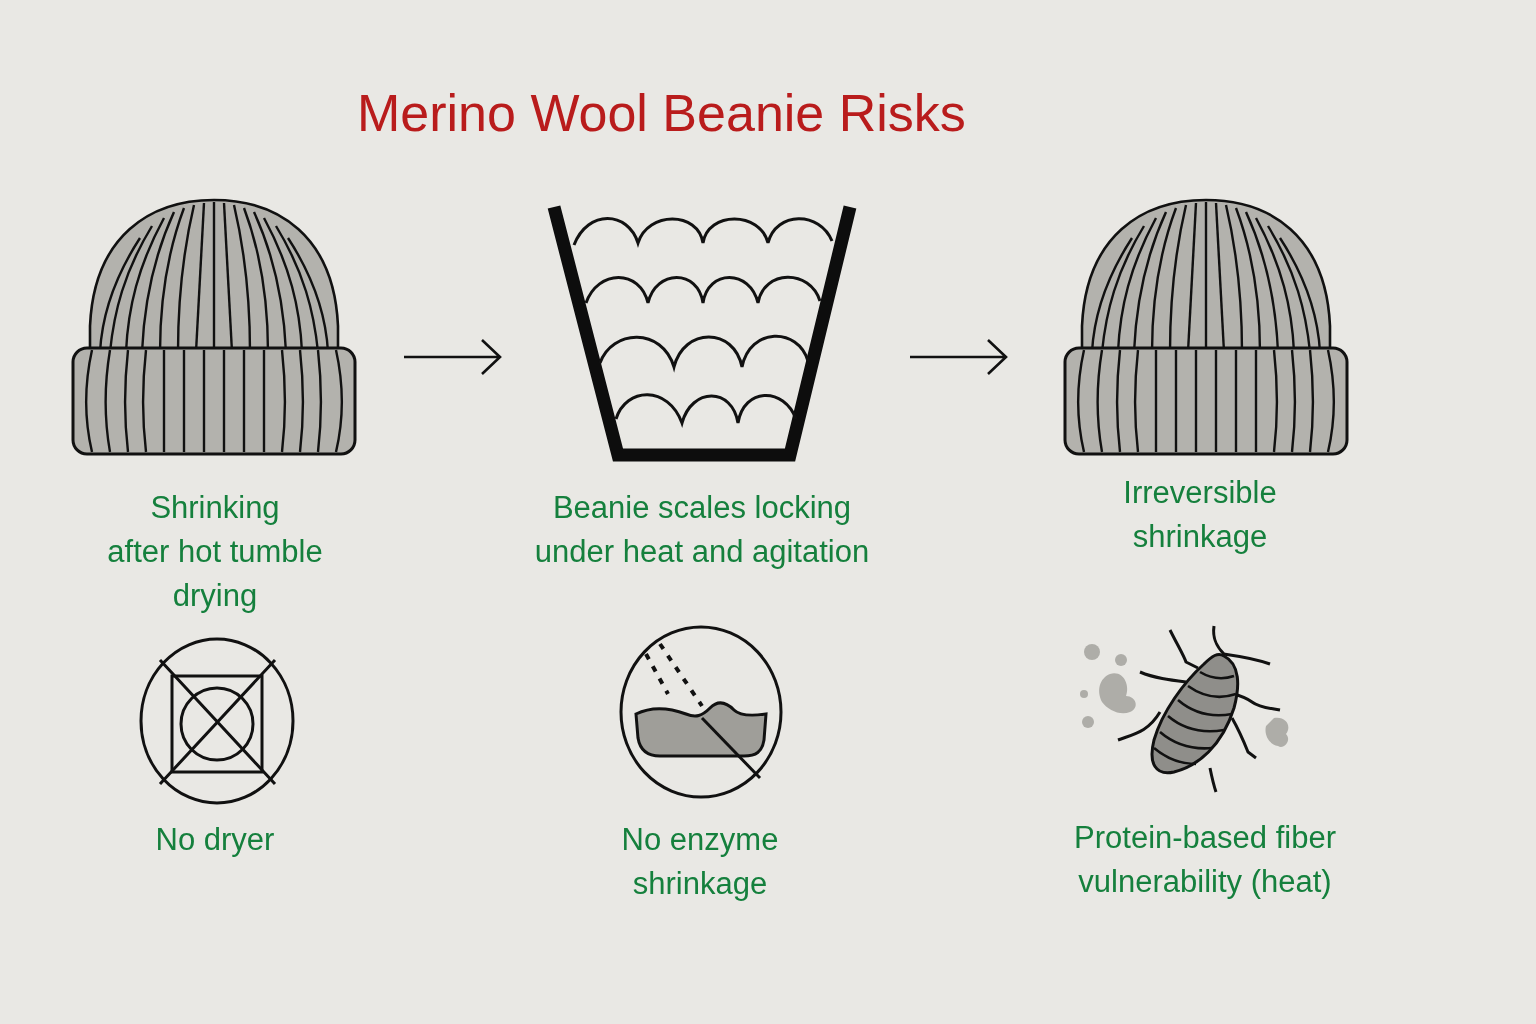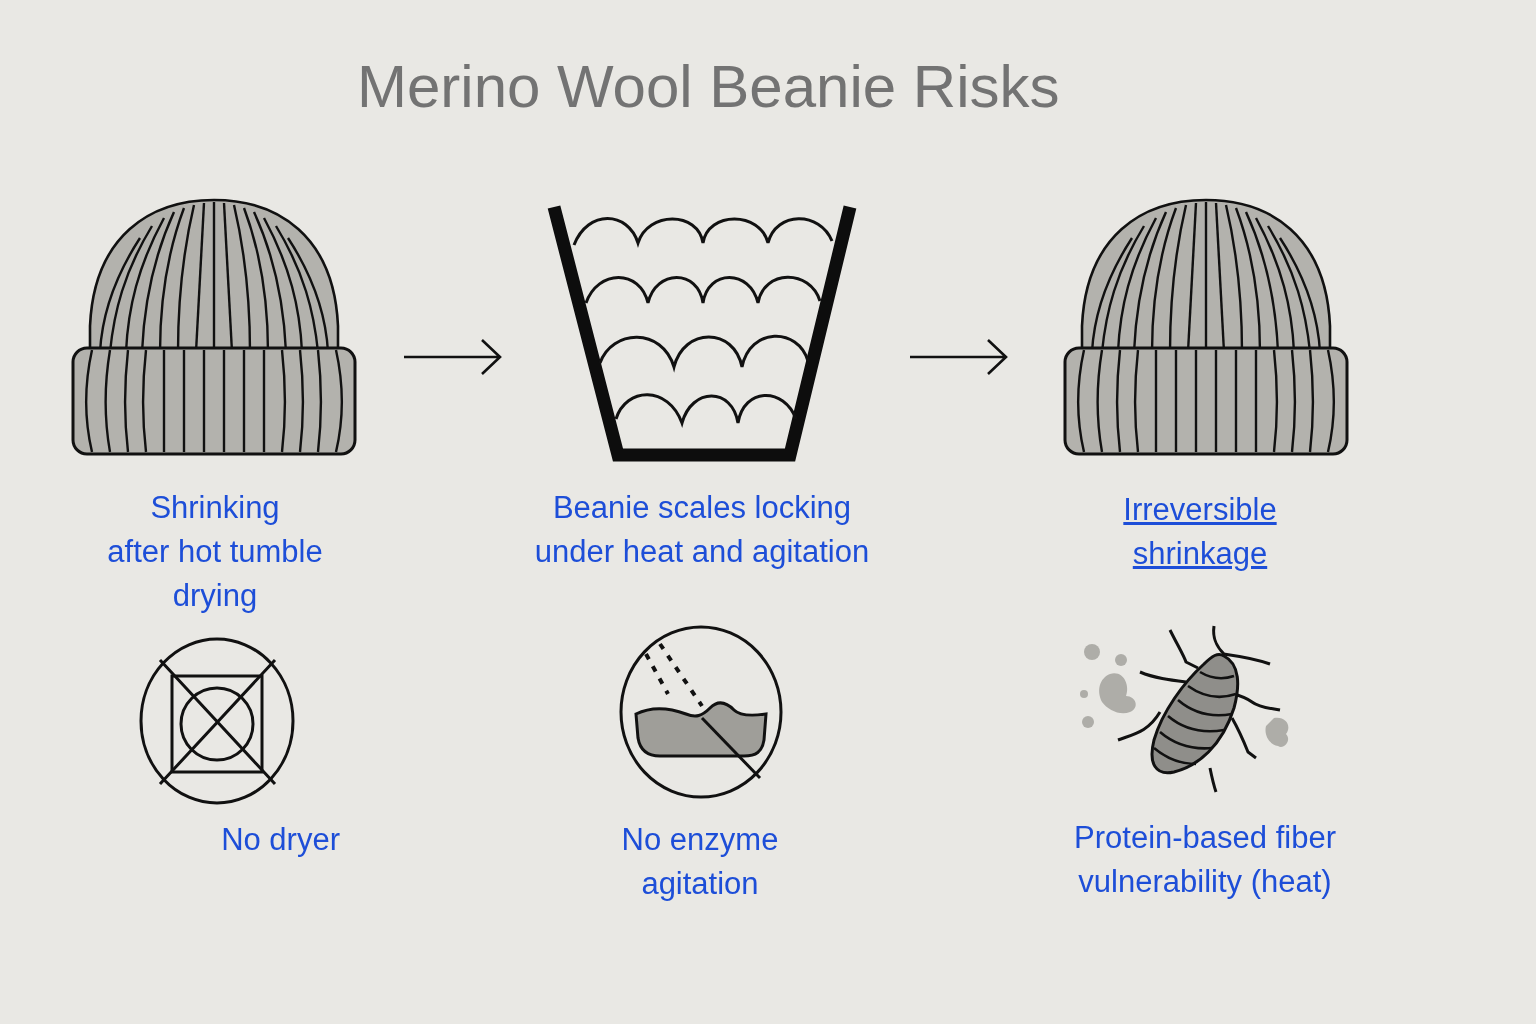--- a/index.html
+++ b/index.html
@@ -1,26 +1,26 @@
 <!DOCTYPE html>
 <html><head>
 <meta charset="utf-8">
 <style>
   html, body { margin:0; padding:0; }
   body {
     width:1536px; height:1024px; background:#e9e8e4; position:relative; overflow:hidden;
     font-family:"Liberation Sans", sans-serif; color:#111;
   }
   .title {
-    position:absolute; left:357px; top:49px; font-size:60px; line-height:76px; color:#737373;
+    position:absolute; left:357px; top:75px; font-size:52px; line-height:76px; color:#b91c1c;
     letter-spacing:0px; white-space:nowrap;
   }
   .abs { position:absolute; }
   .cap {
-    position:absolute; text-align:center; font-size:31px; line-height:44px; color:#1d4ed8;
+    position:absolute; text-align:center; font-size:31px; line-height:44px; color:#15803d;
     white-space:pre-line;
   }
   svg { display:block; overflow:visible; }
 </style>
 </head>
 <body>
 
 <div class="title">Merino Wool Beanie Risks</div>
 
 <div class="abs" style="left:70px;top:196px;">
@@ -129,21 +129,21 @@
         <path d="M266,154 C274,190 274,222 266,256"></path>
     </g>
   </svg>
 </div>
 
 <div class="cap" style="left:60px;width:310px;top:486px;">Shrinking
 after hot tumble
 drying</div>
 <div class="cap" style="left:502px;width:400px;top:486px;">Beanie scales locking
 under heat and agitation</div>
-<div class="cap" style="left:1060px;width:280px;top:488px;text-decoration:underline;">Irreversible
+<div class="cap" style="left:1060px;width:280px;top:471px;">Irreversible
 shrinkage</div>
 
 <div class="abs" style="left:138px;top:636px;">
   <svg width="158" height="172" viewBox="0 0 158 172">
     <ellipse cx="79" cy="85" rx="76" ry="82" stroke="#111" stroke-width="3" fill="none"></ellipse>
     <rect x="34" y="40" width="90" height="96" stroke="#111" stroke-width="3" fill="none"></rect>
     <circle cx="79" cy="88" r="36" stroke="#111" stroke-width="3" fill="none"></circle>
     <path d="M22,24 L137,148 M137,24 L22,148" stroke="#111" stroke-width="3"></path>
   </svg>
 </div>
@@ -181,17 +181,17 @@
       <path d="M126,56 C136,62 148,64 160,60"></path>
       <path d="M114,70 C128,80 144,84 162,78"></path>
       <path d="M104,84 C118,96 136,102 158,98"></path>
       <path d="M94,100 C108,112 126,118 150,114"></path>
       <path d="M86,116 C100,128 116,134 138,132"></path>
       <path d="M80,132 C92,142 106,148 122,148"></path>
     </g>
   </svg>
 </div>
 
-<div class="cap" style="left:90px;width:250px;top:818px;text-align:right;">No dryer</div>
+<div class="cap" style="left:90px;width:250px;top:818px;">No dryer</div>
 <div class="cap" style="left:570px;width:260px;top:818px;">No enzyme
-agitation</div>
+shrinkage</div>
 <div class="cap" style="left:1040px;width:330px;top:816px;">Protein-based fiber
 vulnerability (heat)</div>
 
 </body></html>

